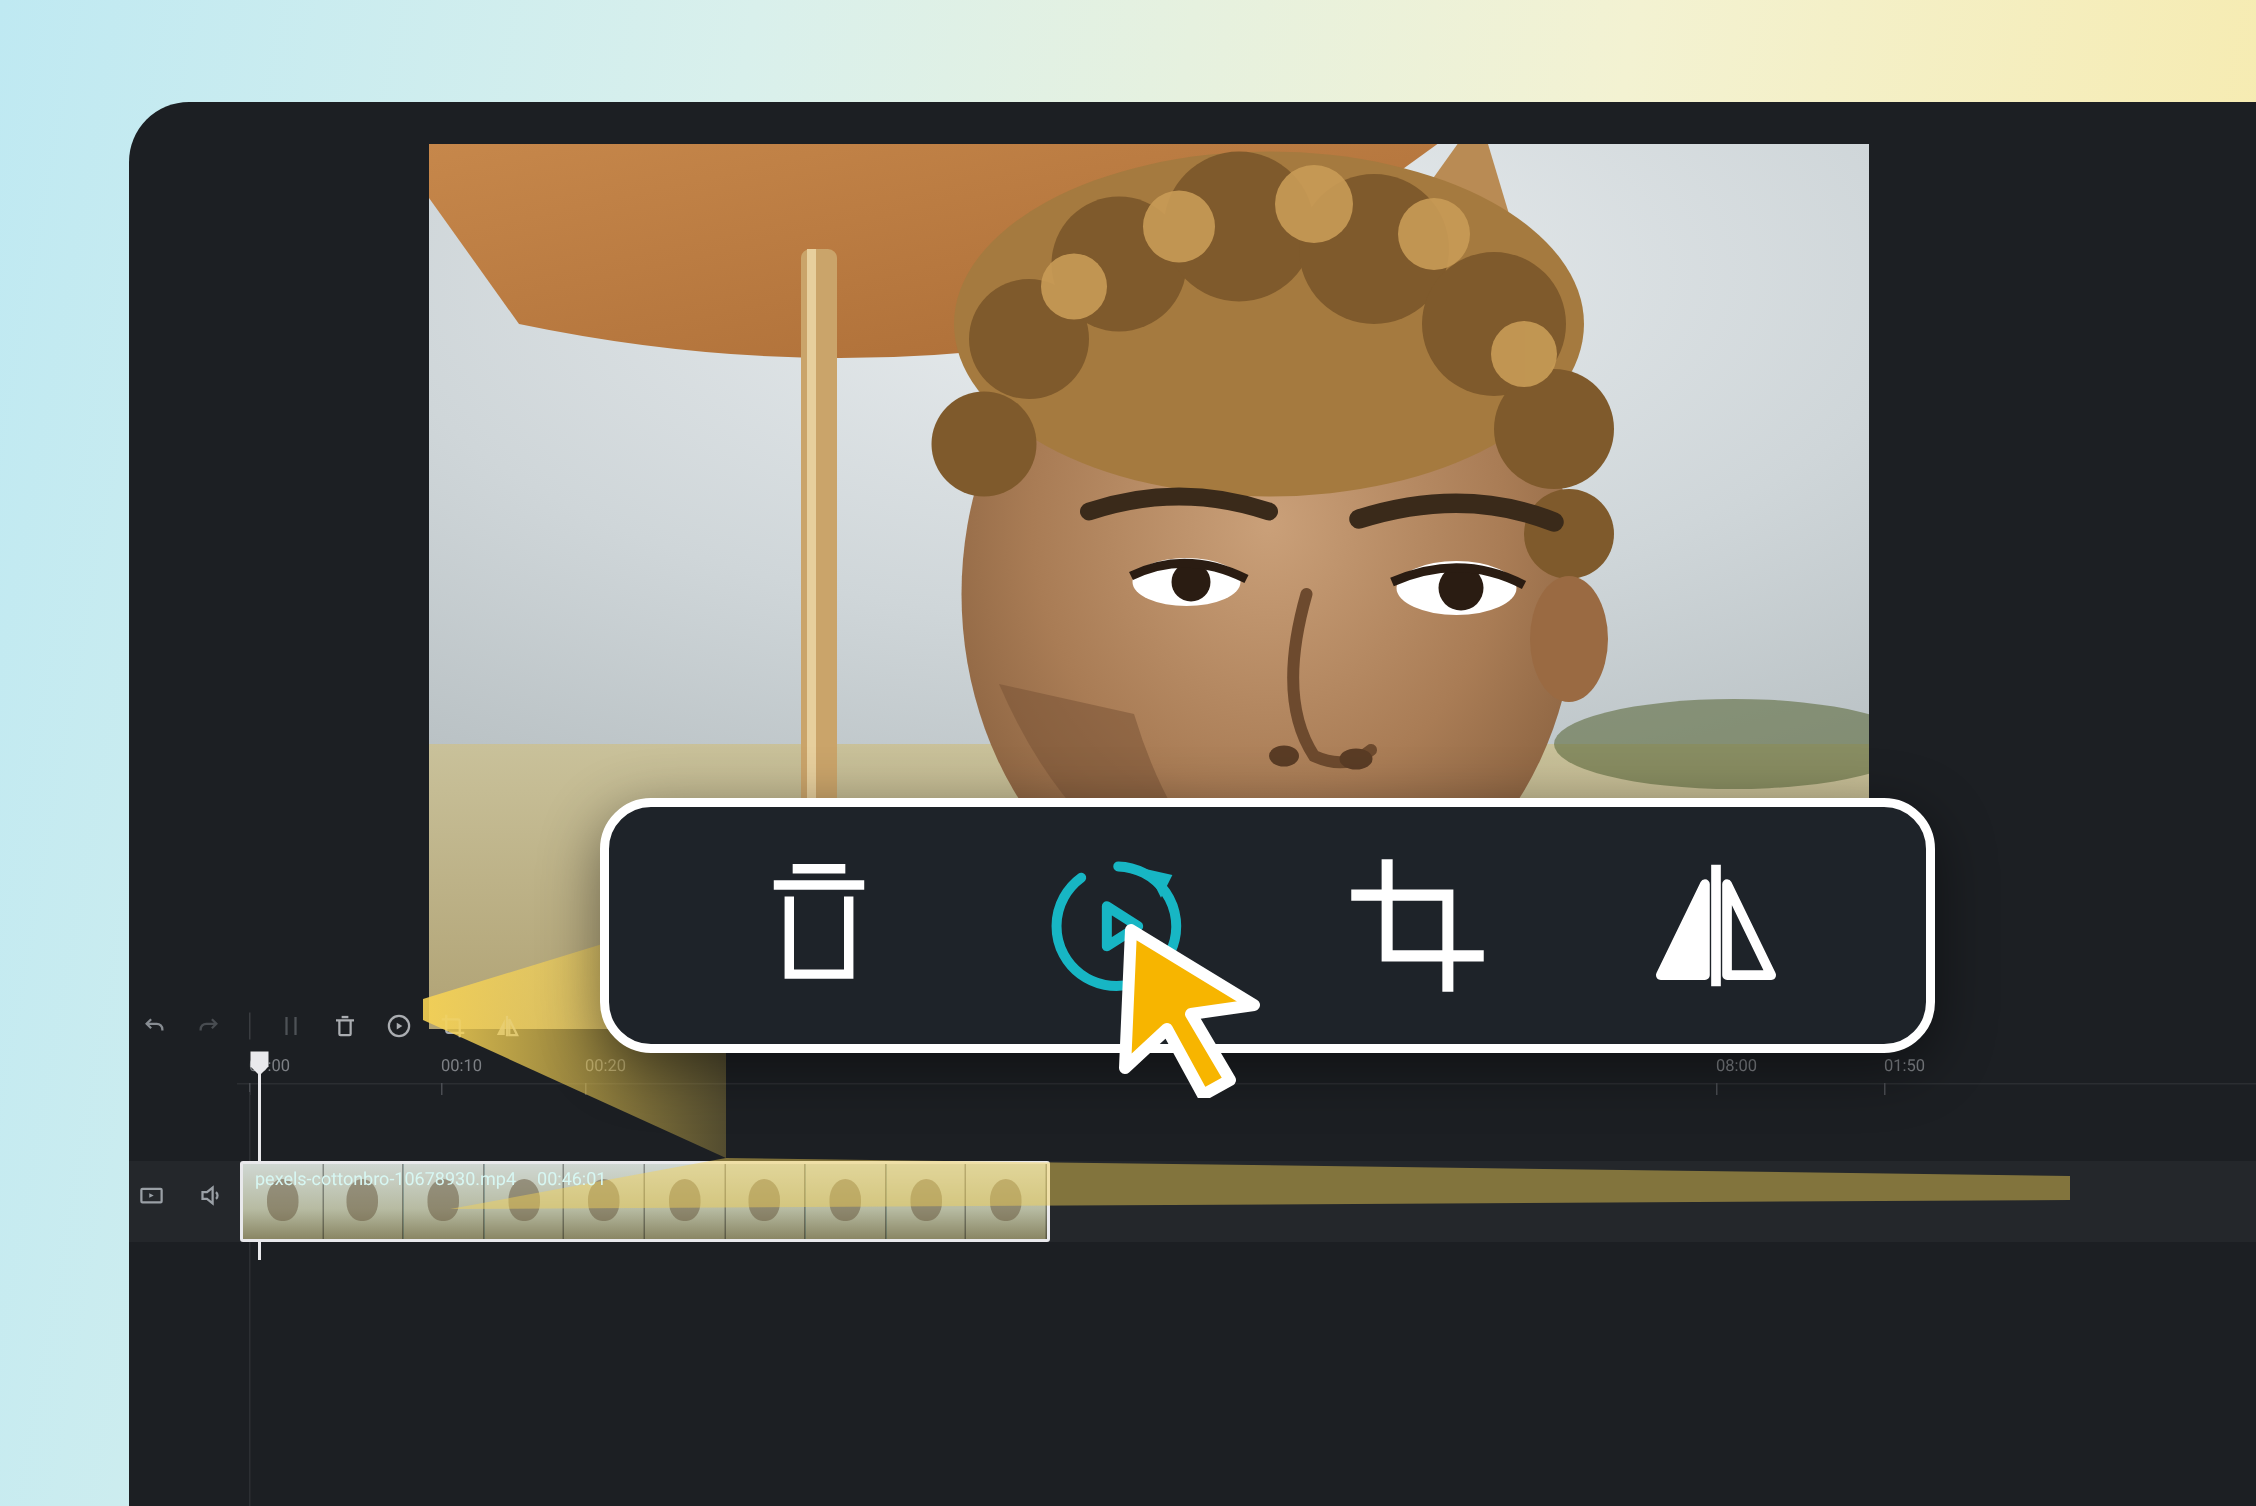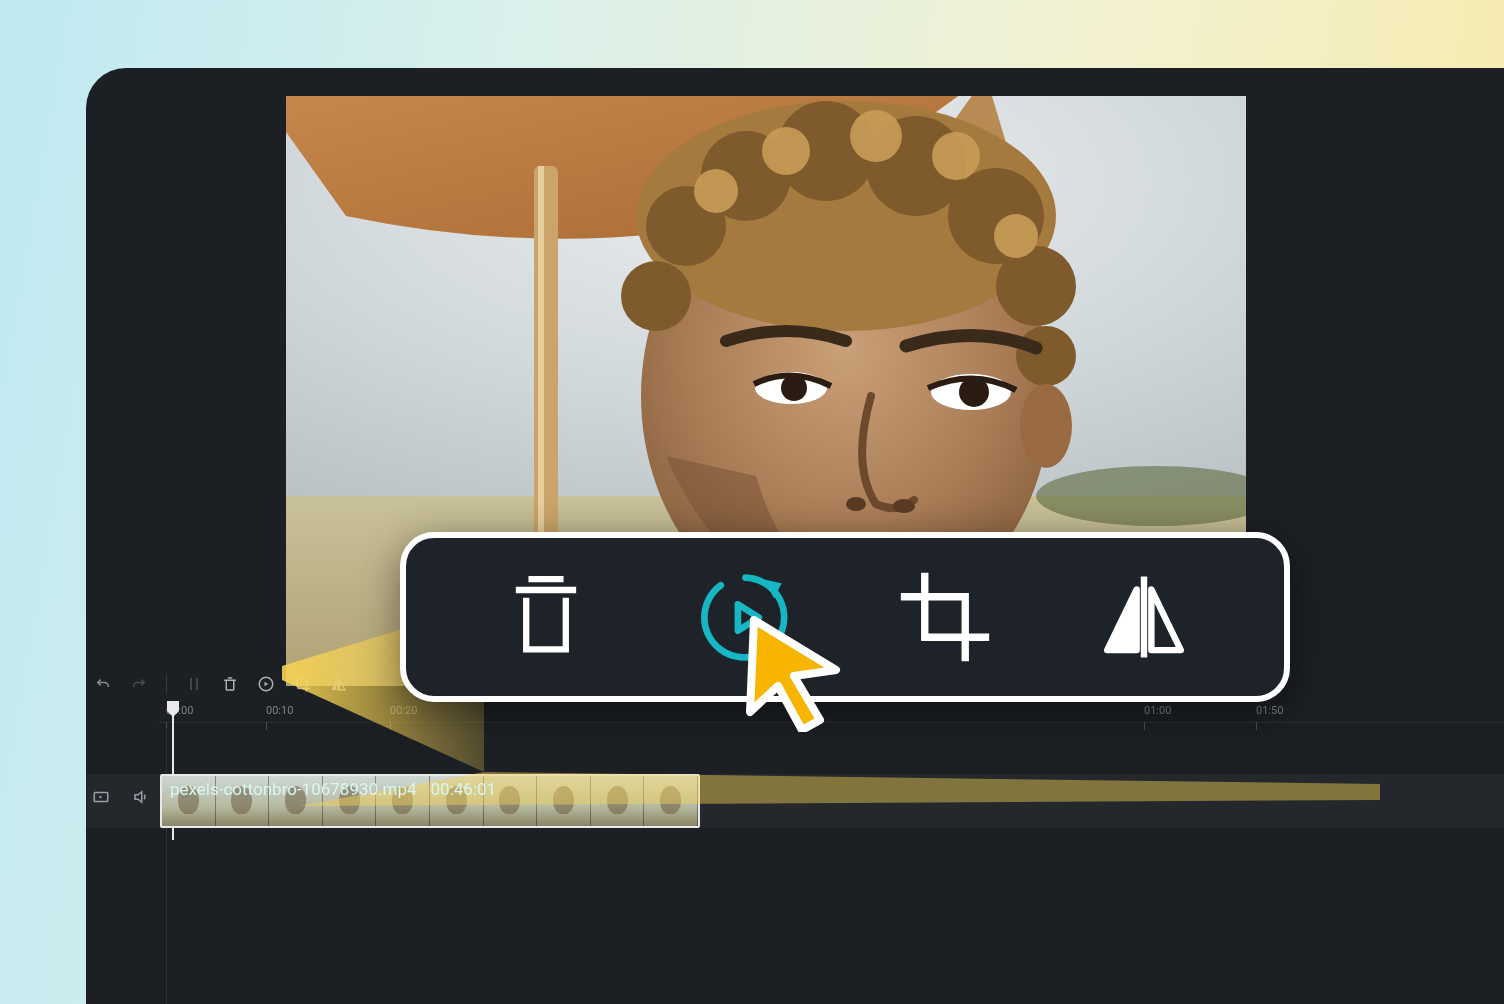--- a/index.html
+++ b/index.html
@@ -92,21 +92,21 @@
   .clip {
     position:absolute;
     left: 74px;
     top: 706px;
     width: 540px;
     height: 54px;
     background:#0c4a54;
     border:2px solid #e9e9ec;
     border-radius:2px;
     color:#d7f7f3;
-    font-size:17px;
+    font-size:12px;
     overflow:hidden;
   }
   .clip-label{
     position:absolute; left:8px; top:3px; display:flex; gap:14px; z-index:3;
   }
   .clip-thumbs{
     position:absolute; left:0; top:0; right:0; bottom:0;
     display:flex;
   }
   .clip-thumbs div{
@@ -295,23 +295,23 @@
           <path d="M12 3v18"></path>
           <path d="M3 20l7-14v14H3z" fill="#c3c6ca" stroke="none"></path>
           <path d="M21 20l-7-14v14h7z"></path>
         </svg>
     </span>
   </div>
 
   <div class="ruler">
     <div class="ruler-line"></div>
     <span class="tick" style="left:8px">00:00</span>
-    <span class="tick" style="left:108px">00:10</span>
+    <span class="tick" style="left:136px">00:10</span>
     <span class="tick" style="left:232px">00:20</span>
-    <span class="tick" style="left:986px">01:00</span>
+    <span class="tick" style="left:986px">08:00</span>
     <span class="tick" style="left:1098px">01:50</span>
   </div>
 
   <div class="track-sep-line"></div>
 
   <div class="playhead">
     <svg width="14" height="140" viewBox="0 0 14 140">
       <path d="M1 1 h12 v10 l-6 6 -6 -6 Z" fill="#e9e9ec"></path>
       <rect x="6" y="16" width="2" height="124" fill="#e9e9ec"></rect>
     </svg>

